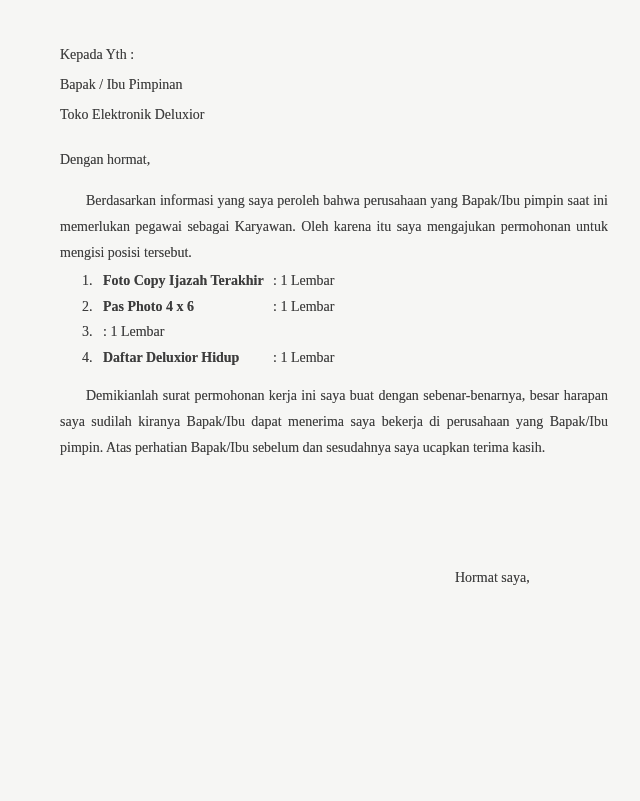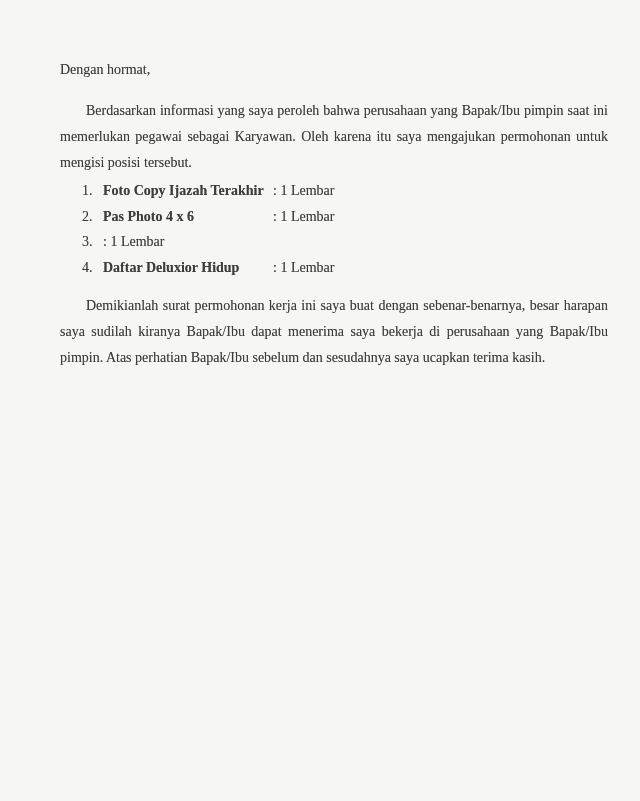--- a/index.html
+++ b/index.html
@@ -37,20 +37,25 @@
   .att-item { flex: none; width: 170px; font-weight: bold; }
   .att-qty { flex: none; }
   .closing { margin-top: 12px; }
   .signature { margin-top: 108px; margin-left: 395px; line-height: 17px; }
 </style>
 </head>
 <body>
 
 <div class="page">
 
+  <div class="recipient">
+    <div class="line">Kepada Yth :</div>
+    <div class="line">Bapak / Ibu Pimpinan</div>
+    <div class="line">Toko Elektronik Deluxior</div>
+  </div>
 
   <div class="salutation">Dengan hormat,</div>
 
   <p class="para opening">Berdasarkan informasi yang saya peroleh bahwa perusahaan yang Bapak/Ibu pimpin saat ini memerlukan pegawai sebagai Karyawan. Oleh karena itu saya mengajukan permohonan untuk mengisi posisi tersebut.</p>
 
 
 
   <div class="attach-list">
     <div class="att-row">
       <span class="att-num">1.</span>
@@ -68,14 +73,15 @@
     </div>
     <div class="att-row">
       <span class="att-num">4.</span>
       <span class="att-item">Daftar Deluxior Hidup</span>
       <span class="att-qty">: 1 Lembar</span>
     </div>
   </div>
 
   <p class="para closing">Demikianlah surat permohonan kerja ini saya buat dengan sebenar-benarnya, besar harapan saya sudilah kiranya Bapak/Ibu dapat menerima saya bekerja di perusahaan yang Bapak/Ibu pimpin. Atas perhatian Bapak/Ibu sebelum dan sesudahnya saya ucapkan terima kasih.</p>
 
+  <div class="signature">Hormat saya,</div>
 
 </div>
 
 </body></html>

